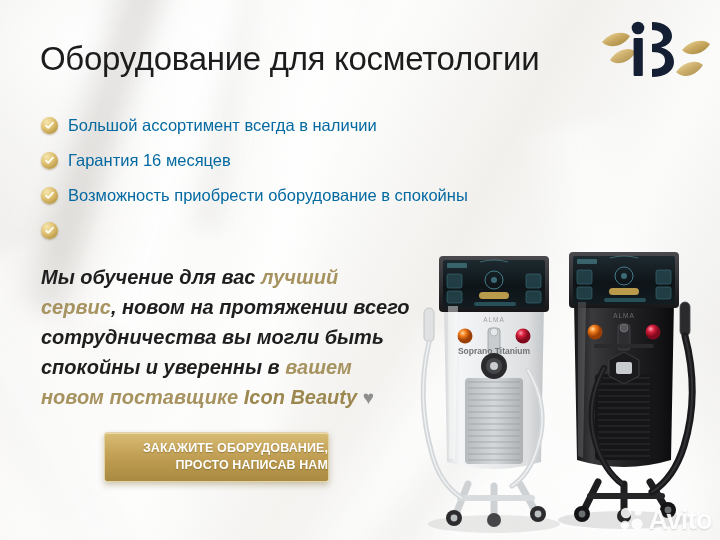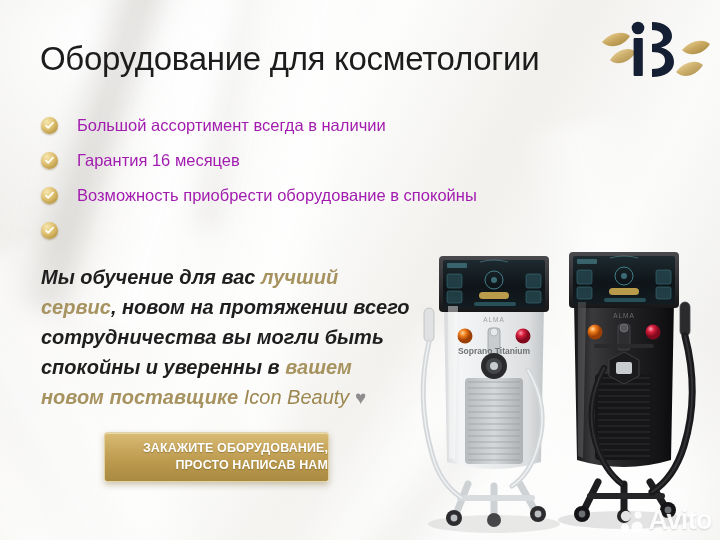--- a/index.html
+++ b/index.html
@@ -91,45 +91,44 @@
     background:
       radial-gradient(circle at 34% 28%, #f6e7ae 0%, #e0c274 42%, #bb9a45 78%, #9e7f32 100%);
     box-shadow: 0 1px 2px rgba(120,95,35,.45);
     display: flex;
     align-items: center;
     justify-content: center;
   }
   .bullet-icon svg { display:block; }
   .bullet-text {
     font-size: 16.5px;
-    color: #a21caf;
+    color: #0369a1;
     line-height: 20px;
     white-space: nowrap;
-    margin-left: 9px;
   }
 
   
   .para {
     position: absolute;
     left: 41px;
     top: 262px;
     width: 375px;
     font-size: 20px;
     line-height: 30px;
     font-style: italic;
     font-weight: 600;
     color: #1e1e1e;
   }
   .para .gold {
     color: #a79360;
     font-weight: 600;
   }
   .para .brand {
     color: #9c874f;
-    font-weight: 400;
+    font-weight: 700;
     font-style: italic;
   }
   .para .heart {
     color: #8e8e8e;
     font-style: normal;
     font-size: 19px;
   }
 
   
   .cta {
@@ -166,21 +165,21 @@
     width: 312px;
     height: 292px;
   }
 
   
   .avito {
     position: absolute;
     right: 8px;
     bottom: 6px;
     display: flex;
-    align-items: flex-end;
+    align-items: flex-start;
     gap: 4px;
     opacity: .92;
     pointer-events: none;
   }
   .avito-word {
     font-size: 27px;
     font-weight: 700;
     color: #ffffff;
     letter-spacing: -.6px;
     text-shadow: 0 1px 2px rgba(150,150,150,.45);

